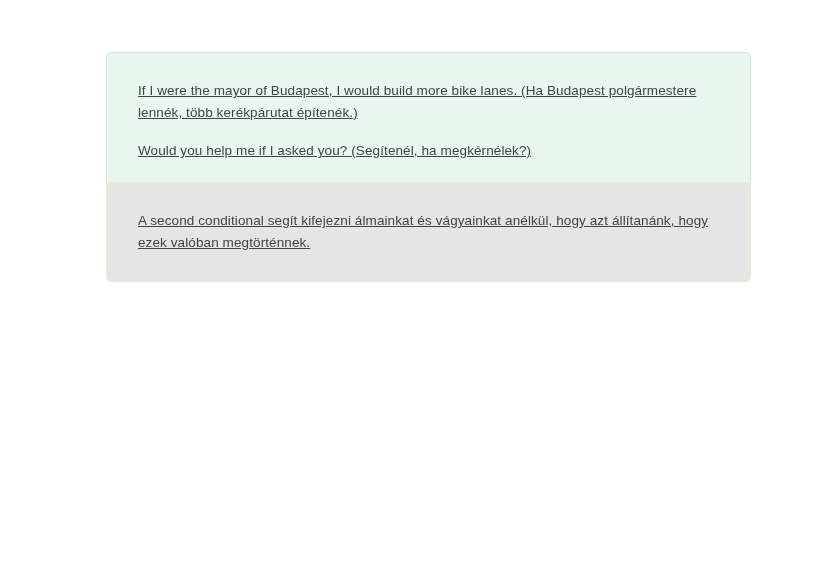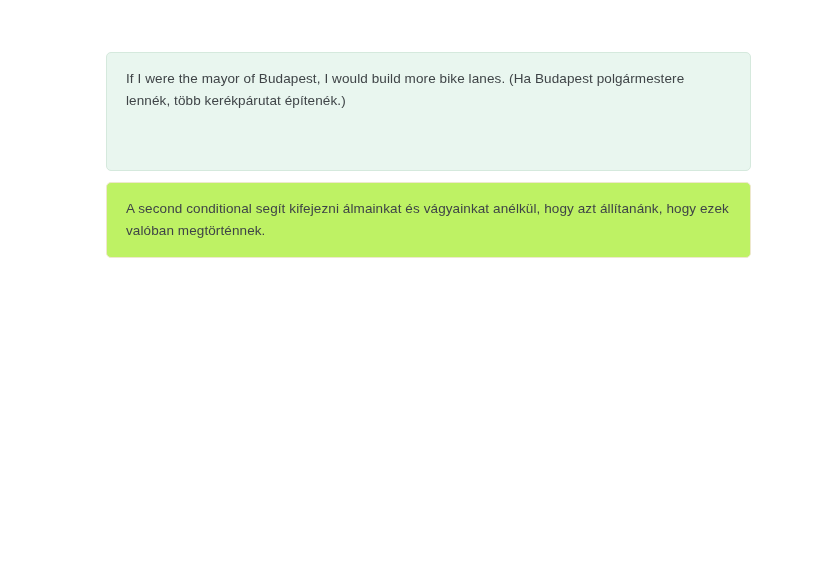--- a/index.html
+++ b/index.html
@@ -28,34 +28,36 @@
   }
   .alert-example {
     top: 52px;
     min-height: 119px;
     background: #e9f6ef;
     border: 1px solid #d5e9dd;
   }
   .alert-note {
     top: 182px;
     min-height: 63px;
-    background: #bef264;
+    background: #e5e5e5;
     border: 1px solid #eee8cd;
   }
   .sentence-line {
-    margin: 4px;
+    margin: 16px;
     padding: 0;
+    text-decoration: underline;
   }
 </style>
 </head>
 <body>
 
 <div>
 
   <div class="alert alert-example">
     <div class="sentence-line">If I were the mayor of Budapest, I would build more bike lanes. (Ha Budapest polgármestere lennék, több kerékpárutat építenék.)</div>
+    <div class="sentence-line">Would you help me if I asked you? (Segítenél, ha megkérnélek?)</div>
   </div>
 
   <div class="alert alert-note">
     <div class="sentence-line">A second conditional segít kifejezni álmainkat és vágyainkat anélkül, hogy azt állítanánk, hogy ezek valóban megtörténnek.</div>
   </div>
 
 </div>
 
 </body></html>

